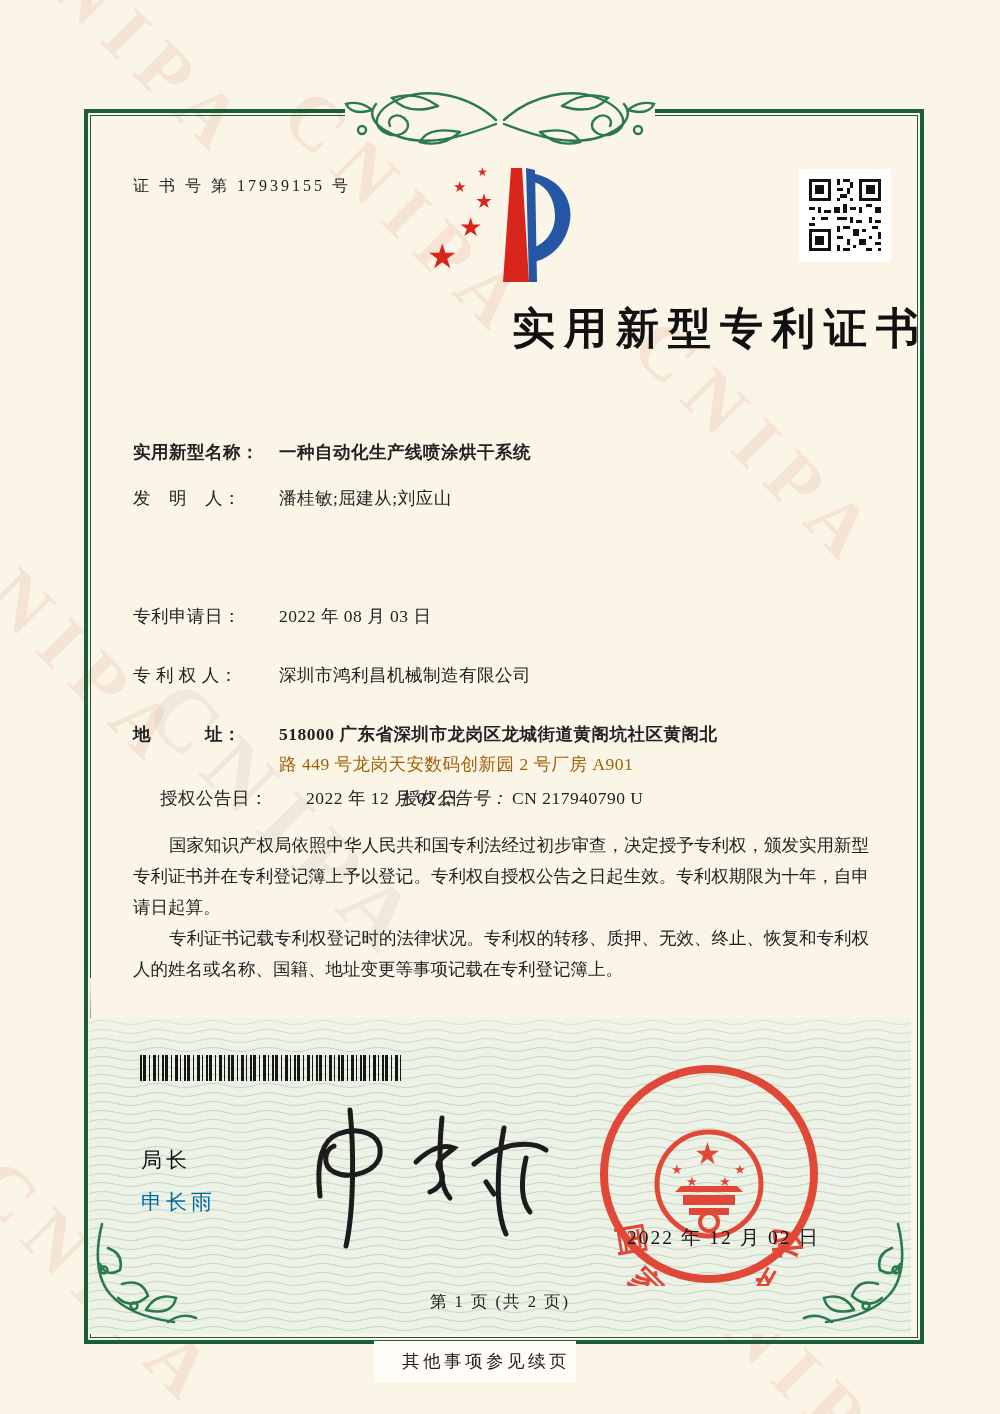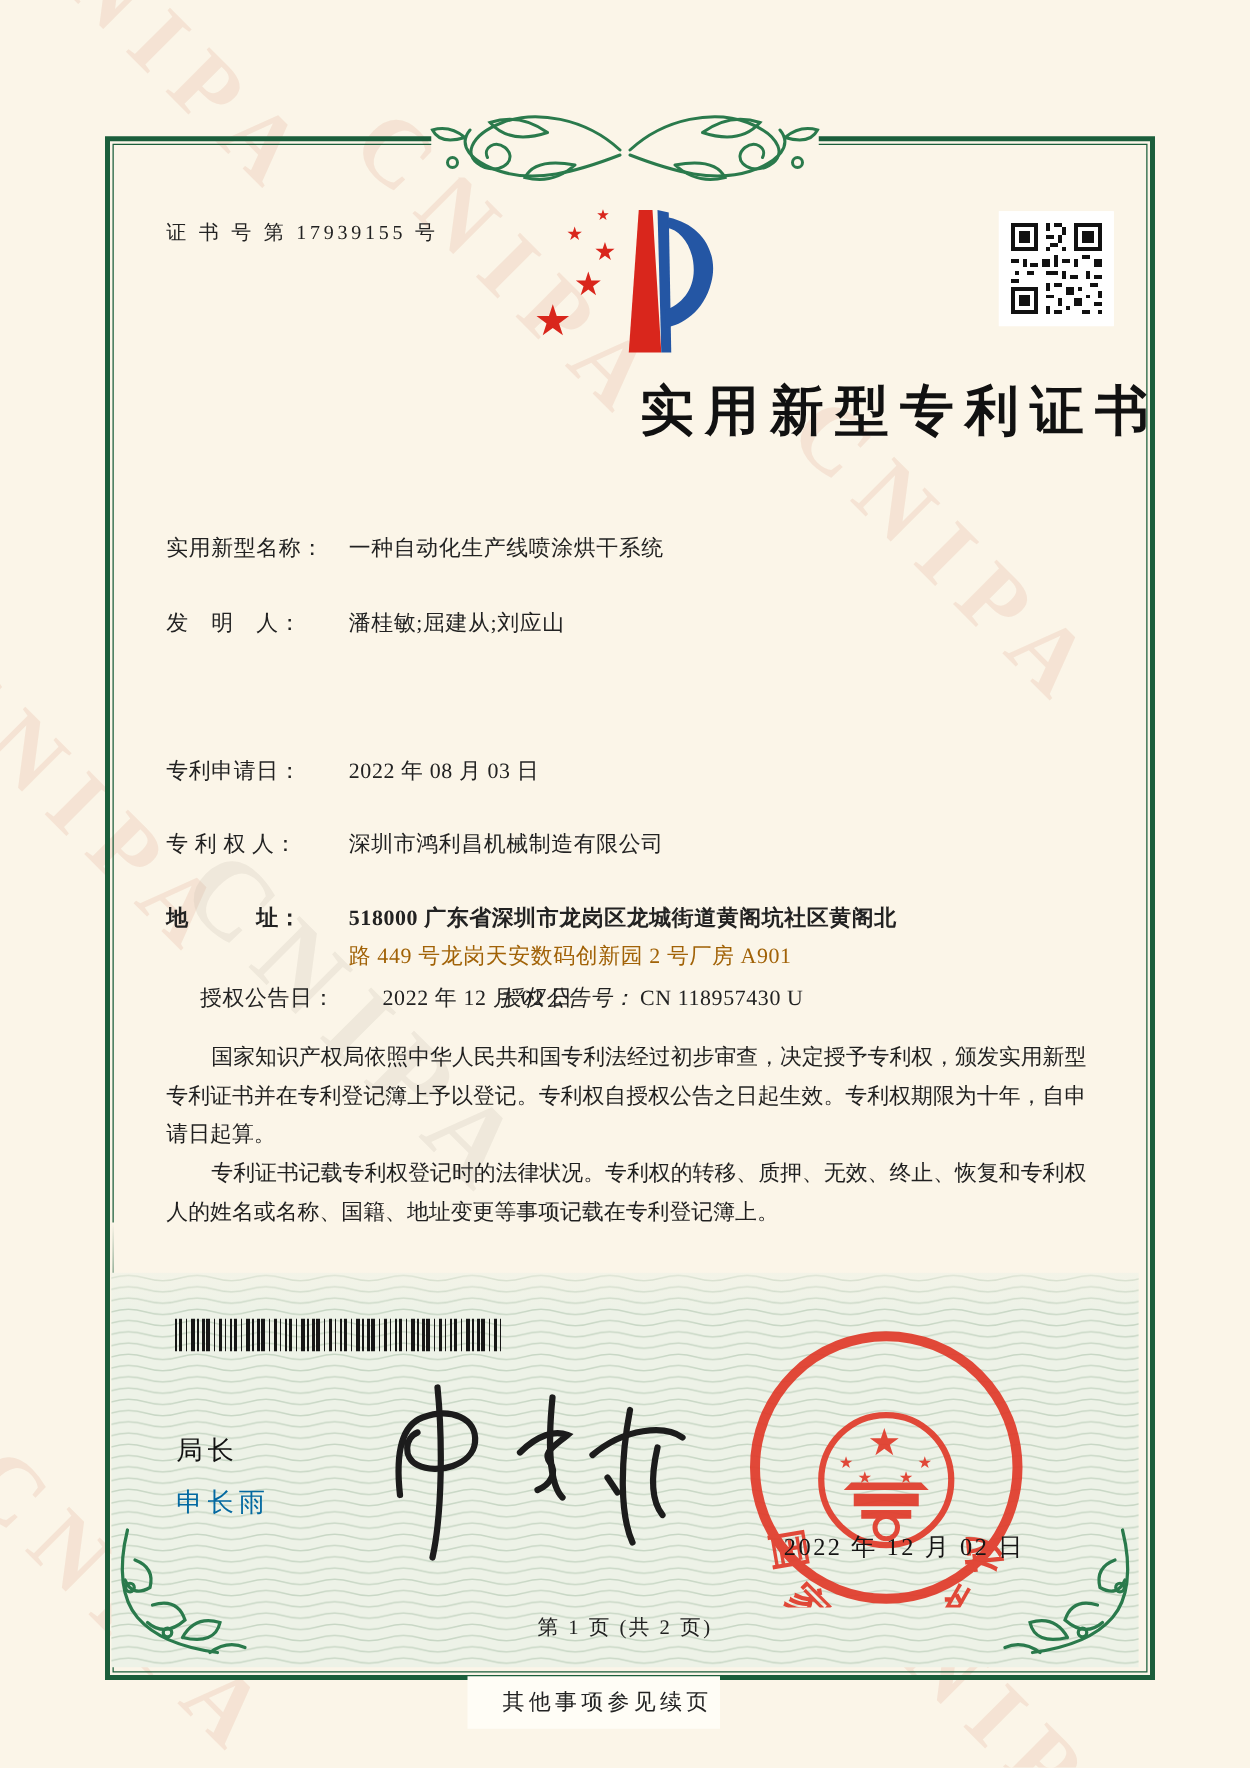--- a/index.html
+++ b/index.html
@@ -207,41 +207,41 @@
           <rect x="14" y="25" width="2" height="1"></rect>
           <rect x="17" y="24" width="1" height="1"></rect>
         <rect x="21" y="25" width="2" height="1"></rect>
           <rect x="25" y="25" width="1" height="1"></rect>
       </g>
     </svg>
   </div>
 
   <div class="title">实用新型专利证书</div>
 
-  <div class="frow" style="left:133px;top:426px;">
+  <div class="frow" style="left:133px;top:440px;font-weight:bold;">
     <span class="lbl">实用新型名称：</span><span class="val">一种自动化生产线喷涂烘干系统</span>
   </div>
   <div class="frow" style="left:133px;top:486px;">
     <span class="lbl">发　明　人：</span><span class="val">潘桂敏;屈建从;刘应山</span>
   </div>
   <div class="frow" style="left:133px;top:604px;">
     <span class="lbl">专利申请日：</span><span class="val">2022 年 08 月 03 日</span>
   </div>
   <div class="frow" style="left:133px;top:663px;">
     <span class="lbl">专 利 权 人：</span><span class="val">深圳市鸿利昌机械制造有限公司</span>
   </div>
   <div class="frow" style="left:133px;top:722px;font-weight:bold;">
     <span class="lbl">地　　　址：</span><span class="val">518000 广东省深圳市龙岗区龙城街道黄阁坑社区黄阁北</span>
   </div>
   <div class="addr2" style="top:752px;">路 449 号龙岗天安数码创新园 2 号厂房 A901</div>
   <div class="frow" style="left:133px;top:786px;margin-left:27px;">
     <span class="lbl">授权公告日：</span><span class="val">2022 年 12 月 02 日</span>
   </div>
   <div class="frow" style="left:400px;top:786px;">
-    <span class="lbl" style="width:112px;font-style:italic;">授权公告号：</span><span class="val">CN 118957430 U</span>
+    <span class="lbl" style="width:112px;font-style:italic;">授权公告号：</span><span class="val">CN 217940790 U</span>
   </div>
 
   <div class="paras">
     <p>国家知识产权局依照中华人民共和国专利法经过初步审查，决定授予专利权，颁发实用新型专利证书并在专利登记簿上予以登记。专利权自授权公告之日起生效。专利权期限为十年，自申请日起算。</p>
     <p>专利证书记载专利权登记时的法律状况。专利权的转移、质押、无效、终止、恢复和专利权人的姓名或名称、国籍、地址变更等事项记载在专利登记簿上。</p>
   </div>
 
   <div class="barcode"></div>
 
   <div class="role">局长</div>

